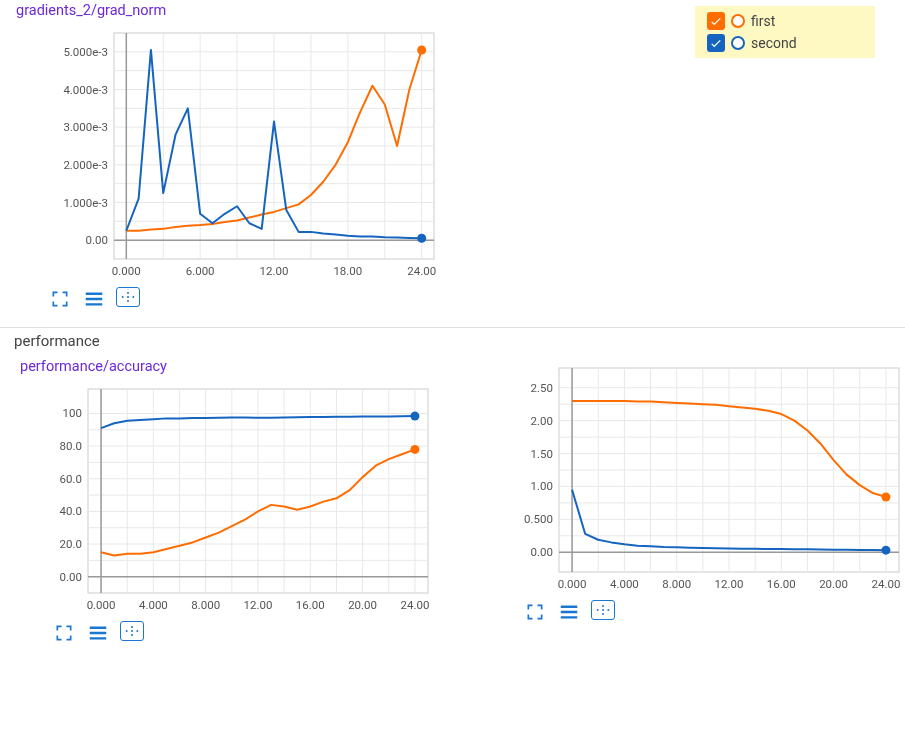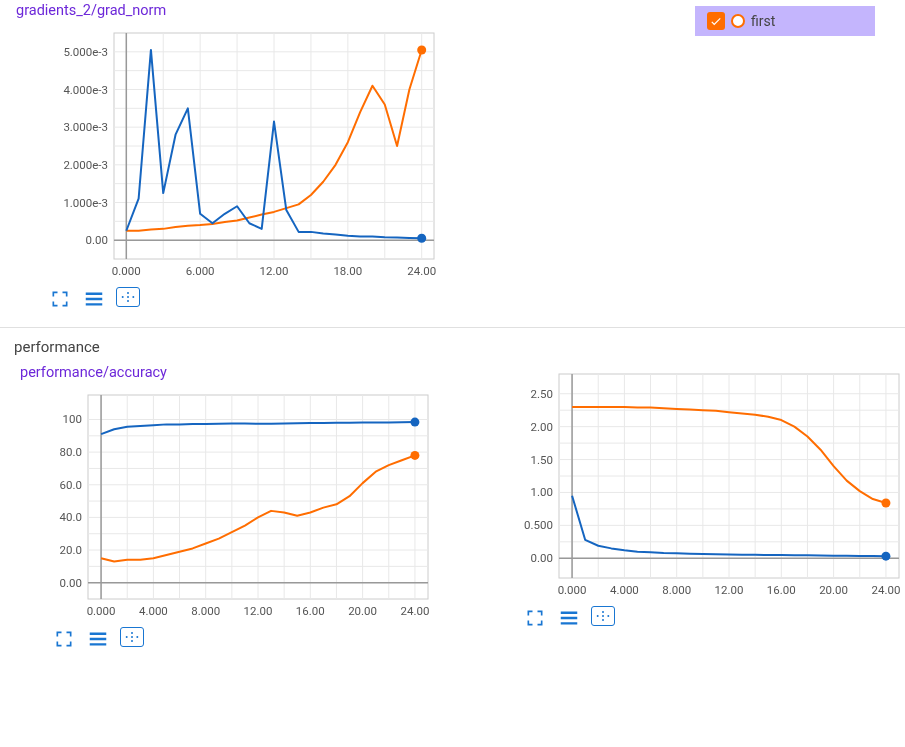--- a/index.html
+++ b/index.html
@@ -9,21 +9,21 @@
     font-family: Roboto, "Helvetica Neue", Arial, sans-serif;
     font-size: 13px;
     color: #333;
     background: #fff;
     width: 905px;
   }
   .legend {
     position: absolute;
     top: 6px;
     right: 30px;
-    background: #c4b5fd;
+    background: #fef9c3;
     padding: 6px 12px;
     display: flex;
     flex-direction: column;
     gap: 4px;
     min-width: 180px;
   }
   .legend-row {
     display: flex;
     align-items: center;
     gap: 6px;
@@ -38,21 +38,21 @@
     width: 14px; height: 14px;
     border-radius: 50%;
     border: 2px solid;
     background: #fff;
   }
   .legend-label { color: #444; font-size: 14px; }
   .topwrap { position: relative; }
   .chart-block { padding: 2px 14px 6px 14px; }
   .chart-title { font-size: 14.5px; color: #6d28d9; margin: 0 0 4px 2px; }
   .chart-svg { display: block; }
-  .section-title { font-size: 15px; color: #444; padding: 10px 14px 6px 14px; border-top: 1px solid #e0e0e0; margin-top: 10px; }
+  .section-title { font-size: 15px; color: #444; padding: 4px 14px 6px 14px; border-top: 1px solid #e0e0e0; margin-top: 10px; }
   .row2 { display: flex; gap: 23px; padding: 0 4px; }
   .row2 .chart-block { flex: 0 0 auto; }
   .toolbar { display: flex; gap: 10px; padding: 4px 0 0 34px; }
   .tool-btn {
     width: 24px; height: 24px;
     color: #1976d2;
     display: inline-flex; align-items: center; justify-content: center;
     cursor: pointer;
   }
   .tool-btn.box { border: 1.5px solid #1976d2; border-radius: 3px; width:24px; height:20px; }
@@ -65,20 +65,29 @@
 <div class="topwrap">
   <div class="legend">
     <div class="legend-row">
       <span class="legend-check" style="background:#ff6d00">
         <svg width="14" height="14" viewBox="0 0 24 24">
             <path fill="#fff" d="M9 16.2l-3.5-3.5L4 14.2 9 19.2l11-11-1.4-1.4z"></path>
           </svg>
       </span>
       <span class="legend-circle" style="border-color:#ff6d00"></span>
       <span class="legend-label">first</span>
+    </div>
+    <div class="legend-row">
+      <span class="legend-check" style="background:#1565c0">
+        <svg width="14" height="14" viewBox="0 0 24 24">
+            <path fill="#fff" d="M9 16.2l-3.5-3.5L4 14.2 9 19.2l11-11-1.4-1.4z"></path>
+          </svg>
+      </span>
+      <span class="legend-circle" style="border-color:#1565c0"></span>
+      <span class="legend-label">second</span>
     </div>
   </div>
 
   <div class="chart-block">
     <div class="chart-title">gradients_2/grad_norm</div>
     <svg id="svg-grad" class="chart-svg" width="430" height="260">
         <rect x="100" y="10" width="320" height="226" fill="none" stroke="#ccc" stroke-width="1"></rect>
         <line x1="112.3076923076923" y1="10" x2="112.3076923076923" y2="236" stroke="#e8e8e8" stroke-width="1"></line>
         <line x1="149.23076923076923" y1="10" x2="149.23076923076923" y2="236" stroke="#e8e8e8" stroke-width="1"></line>
         <line x1="186.15384615384613" y1="10" x2="186.15384615384613" y2="236" stroke="#e8e8e8" stroke-width="1"></line>

